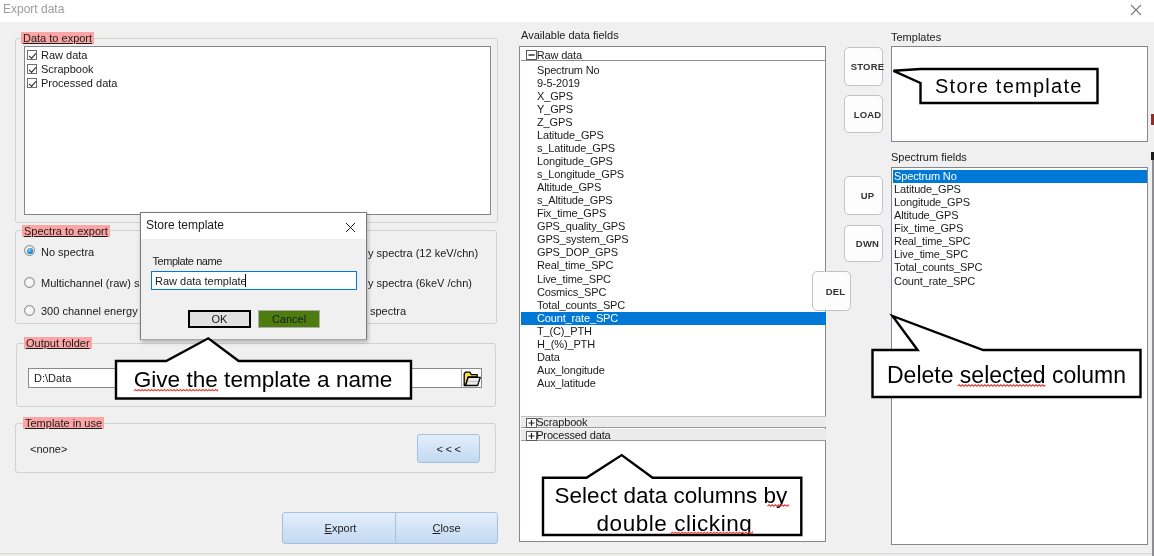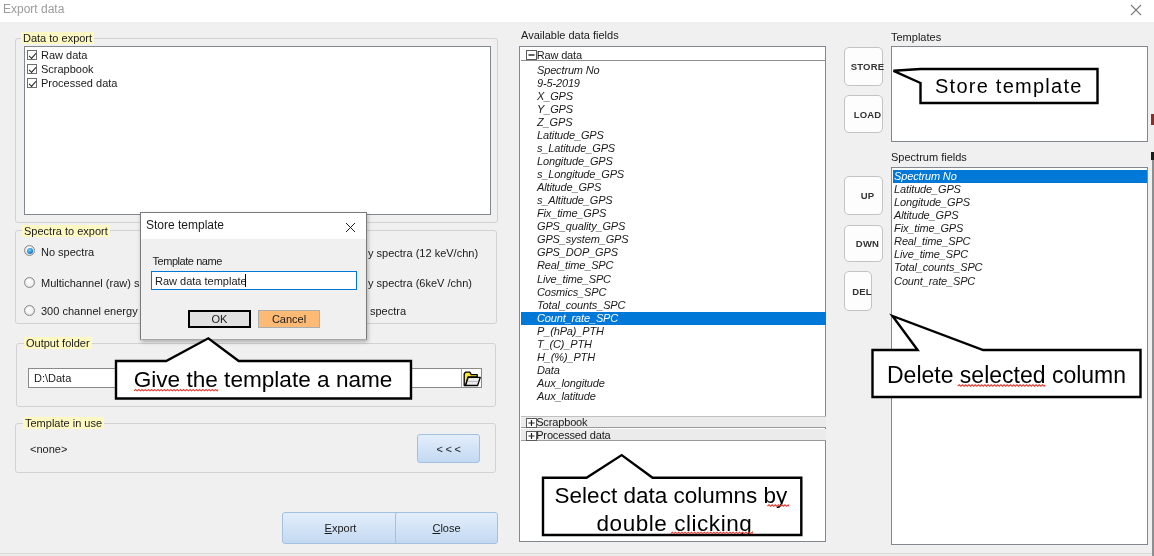--- a/index.html
+++ b/index.html
@@ -4,29 +4,29 @@
 <style>
 * { margin:0; padding:0; box-sizing:border-box; }
 html,body { width:1154px; height:556px; overflow:hidden; }
 body { font-family:"Liberation Sans", sans-serif; font-size:11px; color:#1a1a1a; background:#f0f0f0; position:relative; }
 .abs { position:absolute; }
 
 #titlebar { left:0; top:0; width:1154px; height:22px; background:#ffffff; }
 #title { left:3px; top:2px; font-size:12px; color:#9b9b9b; }
 
 .group { border:1px solid #d2d2d2; border-radius:3px; }
-.glabel { background:#fef9c3; padding:0 2px; color:#1b1b1b; }
+.glabel { background:#fca5a5; padding:0 2px; color:#1b1b1b;text-decoration:underline; }
 
 .wbox { background:#fff; border:1px solid #828790; }
 
 .sbtn { background:#fdfdfd; border:1px solid #c3c3c3; border-radius:5px; color:#333; display:flex; align-items:center; justify-content:center; font-size:9.5px; font-weight:bold; letter-spacing:0.2px;padding-left:8px; }
 
 .bbtn { background:linear-gradient(#e3eefb,#c3d9f2); border:1px solid #a3c0de; border-radius:3px; display:flex; align-items:center; justify-content:center; color:#1a1a1a; }
 
-.row { height:13.07px; line-height:13.07px; padding-left:16.5px; white-space:pre; letter-spacing:-0.15px;font-style:italic; }
+.row { height:13.07px; line-height:13.07px; padding-left:16.5px; white-space:pre; letter-spacing:-0.15px; }
 .hl { background:#0078d7; color:#fff; }
 
 .cb { display:inline-block; width:10px; height:10px; border:1px solid #6e6e6e; background:#fff; margin-right:4px; vertical-align:-1px; position:relative; }
 .cb::after { content:""; position:absolute; left:1px; top:2px; width:6px; height:3px; border-left:1.6px solid #222; border-bottom:1.6px solid #222; transform:rotate(-48deg); }
 
 .radio { width:11px; height:11px; border-radius:50%; border:1px solid #8b8b8b; background:radial-gradient(circle at 40% 35%, #ffffff 0%, #ececec 80%); box-shadow:inset 0 0 1px #aaa; }
 .radio.sel::after { content:""; position:absolute; left:1.5px; top:1.5px; width:6px; height:6px; border-radius:50%; background:radial-gradient(circle at 40% 35%, #6cc7f0 10%, #1583d7 60%, #0b5fa4 100%); }
 </style>
 </head>
 <body>
@@ -106,21 +106,20 @@
   <div class="row">s_Altitude_GPS</div>
   <div class="row">Fix_time_GPS</div>
   <div class="row">GPS_quality_GPS</div>
   <div class="row">GPS_system_GPS</div>
   <div class="row">GPS_DOP_GPS</div>
   <div class="row">Real_time_SPC</div>
   <div class="row">Live_time_SPC</div>
   <div class="row">Cosmics_SPC</div>
   <div class="row">Total_counts_SPC</div>
   <div class="row hl">Count_rate_SPC</div>
-  <div class="row">P_(hPa)_PTH</div>
   <div class="row">T_(C)_PTH</div>
   <div class="row">H_(%)_PTH</div>
   <div class="row">Data</div>
   <div class="row">Aux_longitude</div>
   <div class="row">Aux_latitude</div>
 </div>
 
 <div class="abs" style="left:520.5px;top:416.3px;width:305px;height:12.2px;background:#ebebeb;border-top:1px solid #c0c0c0;border-bottom:1px solid #9a9a9a;line-height:11.5px;padding-left:15.7px;letter-spacing:-0.15px">Scrapbook</div>
 <div class="abs" style="left:520.5px;top:428.5px;width:305px;height:12.9px;background:#ebebeb;border-bottom:1px solid #9a9a9a;line-height:12.2px;padding-left:15.7px;letter-spacing:-0.15px">Processed data</div>
 <svg class="abs" style="left:525.5px;top:418px" width="11" height="10" viewBox="0 0 11 10">
@@ -129,21 +128,21 @@
   </svg>
 <svg class="abs" style="left:525.5px;top:431px" width="11" height="10" viewBox="0 0 11 10">
     <rect x="0.5" y="0.5" width="10" height="9" fill="#fdfdfd" stroke="#5a5a5a"></rect>
     <path d="M2.5 5 H8.5 M5.5 2 V8" stroke="#222" stroke-width="1.2"></path>
   </svg>
 
 <div class="abs sbtn" style="left:844px;top:47px;width:39px;height:39px">STORE</div>
 <div class="abs sbtn" style="left:844px;top:95px;width:39px;height:38px">LOAD</div>
 <div class="abs sbtn" style="left:844px;top:176px;width:39px;height:39px">UP</div>
 <div class="abs sbtn" style="left:844px;top:225px;width:39px;height:37px">DWN</div>
-<div class="abs sbtn" style="left:844px;top:271px;width:28px;height:40px">DEL</div>
+<div class="abs sbtn" style="left:812px;top:271px;width:39px;height:40px">DEL</div>
 
 <div class="abs" style="left:891px;top:31px">Templates</div>
 <div class="abs wbox" style="left:891px;top:46px;width:257px;height:96px"></div>
 <div class="abs" style="left:891px;top:151px">Spectrum fields</div>
 <div class="abs wbox" style="left:891px;top:167px;width:257px;height:378px"></div>
 <div class="abs" style="left:892.5px;top:170px;width:254px">
   <div class="row hl" style="padding-left:1.6px">Spectrum No</div>
   <div class="row" style="padding-left:1.6px">Latitude_GPS</div>
   <div class="row" style="padding-left:1.6px">Longitude_GPS</div>
   <div class="row" style="padding-left:1.6px">Altitude_GPS</div>
@@ -165,21 +164,21 @@
 <div class="abs" style="left:141px;top:213px;width:225px;height:26px;background:#fff"></div>
 <div class="abs" style="left:146px;top:218px;font-size:12px;color:#1a1a1a">Store template</div>
 <svg class="abs" style="left:345px;top:222px" width="11" height="11" viewBox="0 0 11 11">
     <path d="M1 1 L10 10 M10 1 L1 10" stroke="#1a1a1a" stroke-width="1" fill="none"></path>
   </svg>
 <div class="abs" style="left:152.5px;top:255px;letter-spacing:-0.45px">Template name</div>
 <div class="abs" style="left:151px;top:271px;width:206px;height:19px;background:#fff;border:1px solid #0078d7"></div>
 <div class="abs" style="left:155px;top:275px">Raw data template</div>
 <div class="abs" style="left:245px;top:274px;width:1px;height:13px;background:#000"></div>
 <div class="abs" style="left:188px;top:310px;width:63px;height:18px;background:#e1e1e1;border:2px solid #000000;display:flex;align-items:center;justify-content:center">OK</div>
-<div class="abs" style="left:258px;top:310px;width:62px;height:18px;background:#fdba74;border:1px solid #adadad;display:flex;align-items:center;justify-content:center">Cancel</div>
+<div class="abs" style="left:258px;top:310px;width:62px;height:18px;background:#4d7c0f;border:1px solid #adadad;display:flex;align-items:center;justify-content:center">Cancel</div>
 
 <svg class="abs" style="left:888px;top:64px" width="214" height="44" viewBox="0 0 214 44">
   <path d="M32.5 19 L5.5 6.8 L32.5 5 L209.5 5 L209.5 39 L32.5 39 Z" fill="#fff" stroke="#000" stroke-width="2.4" stroke-linejoin="miter"></path>
   <text x="47" y="28.9" font-size="20" letter-spacing="1.25" fill="#000">Store template</text>
 </svg>
 
 <svg class="abs" style="left:113px;top:334px" width="302" height="68" viewBox="0 0 302 68">
   <path d="M3 27 L53.2 27 L95.3 4.3 L125.7 27 L298 27 L298 64.5 L3 64.5 Z" fill="#fff" stroke="#000" stroke-width="2.4"></path>
   <text x="20.7" y="53.1" font-size="22.6" fill="#000">Give the template a name</text>
   <path d="M21.0 56.9 L22.6 55.5 L24.2 56.9 L25.8 55.5 L27.4 56.9 L29.0 55.5 L30.6 56.9 L32.2 55.5 L33.8 56.9 L35.4 55.5 L37.0 56.9 L38.6 55.5 L40.2 56.9 L41.8 55.5 L43.4 56.9 L45.0 55.5 L46.6 56.9 L48.2 55.5 L49.8 56.9 L51.4 55.5 L53.0 56.9 L54.6 55.5 L56.2 56.9 L57.8 55.5 L59.4 56.9 L61.0 55.5 L62.6 56.9 L64.2 55.5 L65.8 56.9 L67.4 55.5 L69.0 56.9 L70.6 55.5 L72.2 56.9 L73.8 55.5 L75.4 56.9 L77.0 55.5 L78.6 56.9 L80.2 55.5 L81.8 56.9 L83.4 55.5 L85.0 56.9 L86.6 55.5 L88.2 56.9 L89.8 55.5 L91.4 56.9 L93.0 55.5 L94.6 56.9 L96.2 55.5 L97.8 56.9 L99.4 55.5 L101.0 56.9 L102.6 55.5 L104.2 56.9 L105.0 55.5" fill="none" stroke="#e23d32" stroke-width="1.05"></path>

